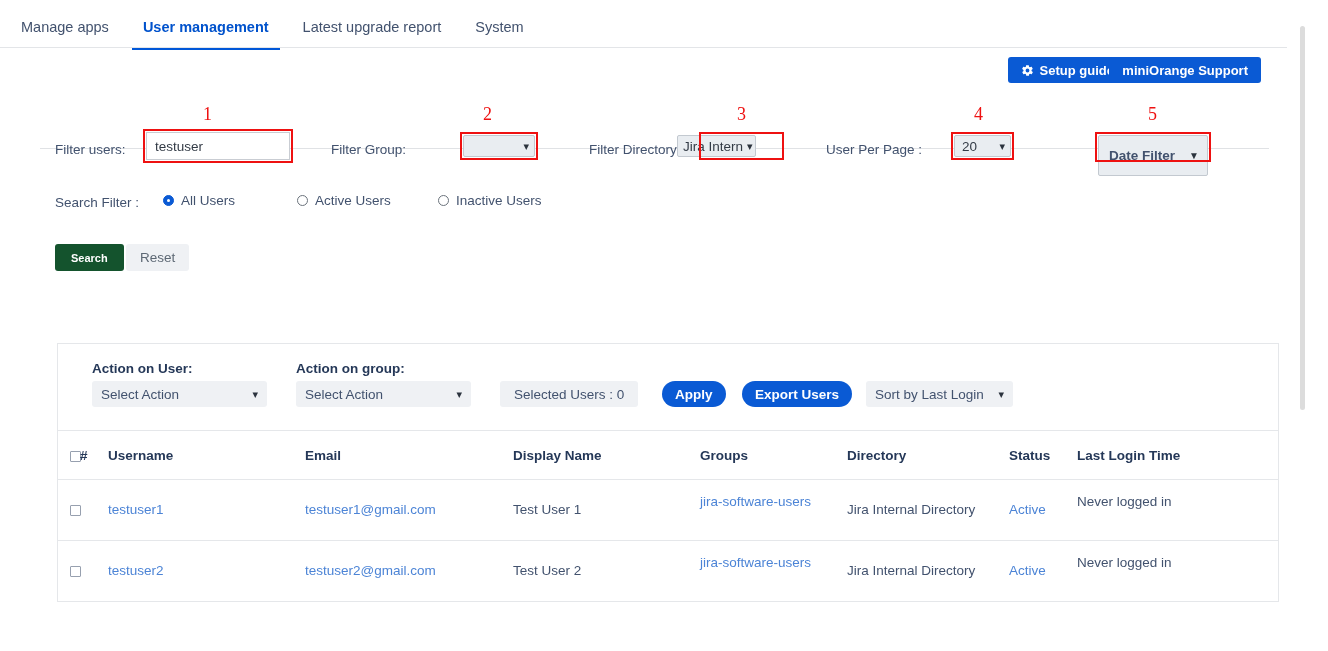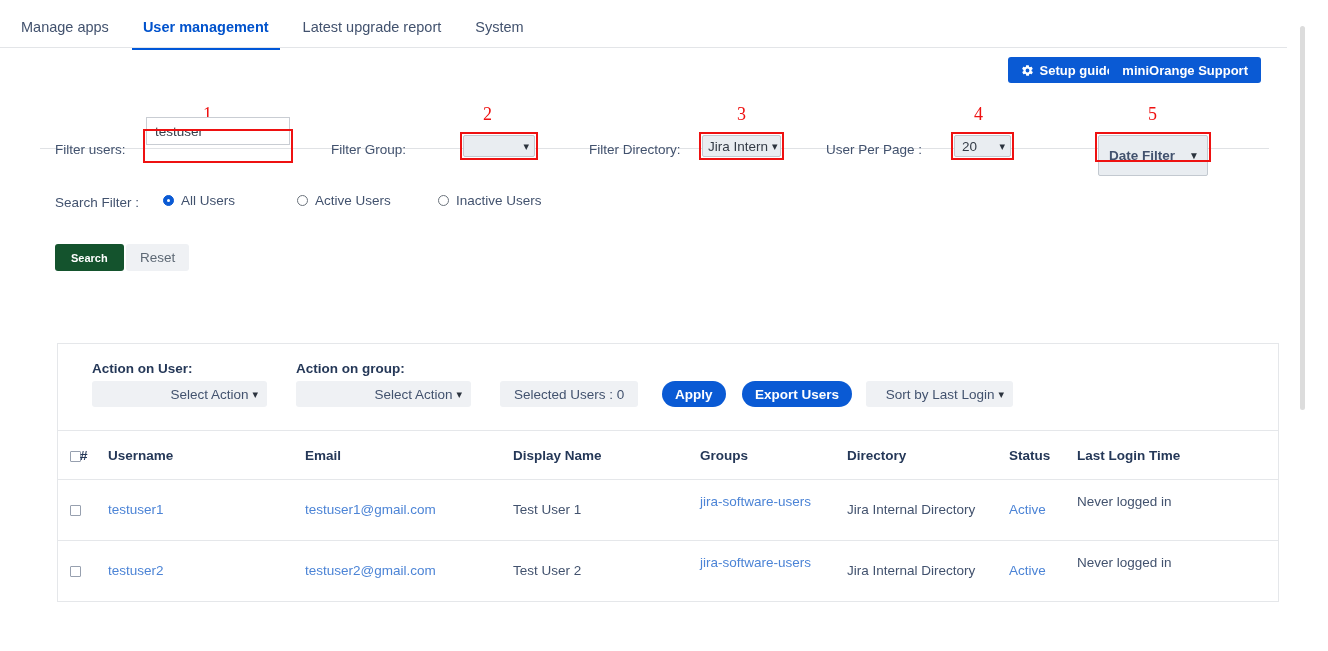--- a/index.html
+++ b/index.html
@@ -163,21 +163,21 @@
     position: absolute; top: 17px;
     font-size: 13.5px; font-weight: bold; color: #253858;
     white-space: nowrap;
   }
   .bar-sel {
     position: absolute; top: 37px;
     height: 26px;
     background: #eff1f4;
     border: none; border-radius: 3px;
     font-size: 13.5px; color: #42526e;
-    display: flex; align-items: center; justify-content: flex-end;
+    display: flex; align-items: center; justify-content: space-between;
     padding: 0 9px; cursor: pointer; white-space: nowrap;
   }
   .bar-btn {
     position: absolute; top: 37px; height: 26px;
     background: #0a5ad4; color: #fff;
     font-size: 13.5px; font-weight: bold;
     border: none; border-radius: 13px;
     padding: 0 13px; cursor: pointer; text-align: center;
   }
   #selected-users-chip {
@@ -261,34 +261,34 @@
 
   <button class="hdr-btn" id="support-btn">miniOrange Support</button>
 
   <div id="title-divider"></div>
 </div>
 
 <div id="filters">
 
   <div class="annot-num" style="left:203px; top:3px;">1</div>
   <div class="flabel" style="left:55px; top:41px;">Filter users:</div>
-  <div class="field" style="left:146px; top:16px; width:144px; height:28px;">testuser</div>
+  <div class="field" style="left:146px; top:31px; width:144px; height:28px;">testuser</div>
   <div class="redbox" style="left:143px; top:28px; width:150px; height:34px;"></div>
 
   <div class="annot-num" style="left:483px; top:3px;">2</div>
   <div class="flabel" style="left:331px; top:41px;">Filter Group:</div>
   <div class="sel" style="left:463px; top:34px; width:72px; height:22px;">
     <span></span>
     <span class="chev">▾</span>
   </div>
   <div class="redbox" style="left:460px; top:31px; width:78px; height:28px;"></div>
 
   <div class="annot-num" style="left:737px; top:3px;">3</div>
   <div class="flabel" style="left:589px; top:41px;">Filter Directory:</div>
-  <div class="sel" style="left:702px; top:34px; width:79px; height:22px; padding:0 12px 0 5px;">
+  <div class="sel" style="left:677px; top:34px; width:79px; height:22px; padding:0 12px 0 5px;">
     <span>Jira Intern</span>
     <span class="chev">▾</span>
   </div>
   <div class="redbox" style="left:699px; top:31px; width:85px; height:28px;"></div>
 
   <div class="annot-num" style="left:974px; top:3px;">4</div>
   <div class="flabel" style="left:826px; top:41px;text-align:center;">User Per Page :</div>
   <div class="sel" style="left:954px; top:34px; width:57px; height:22px;">
     <span>20</span>
     <span class="chev">▾</span>

